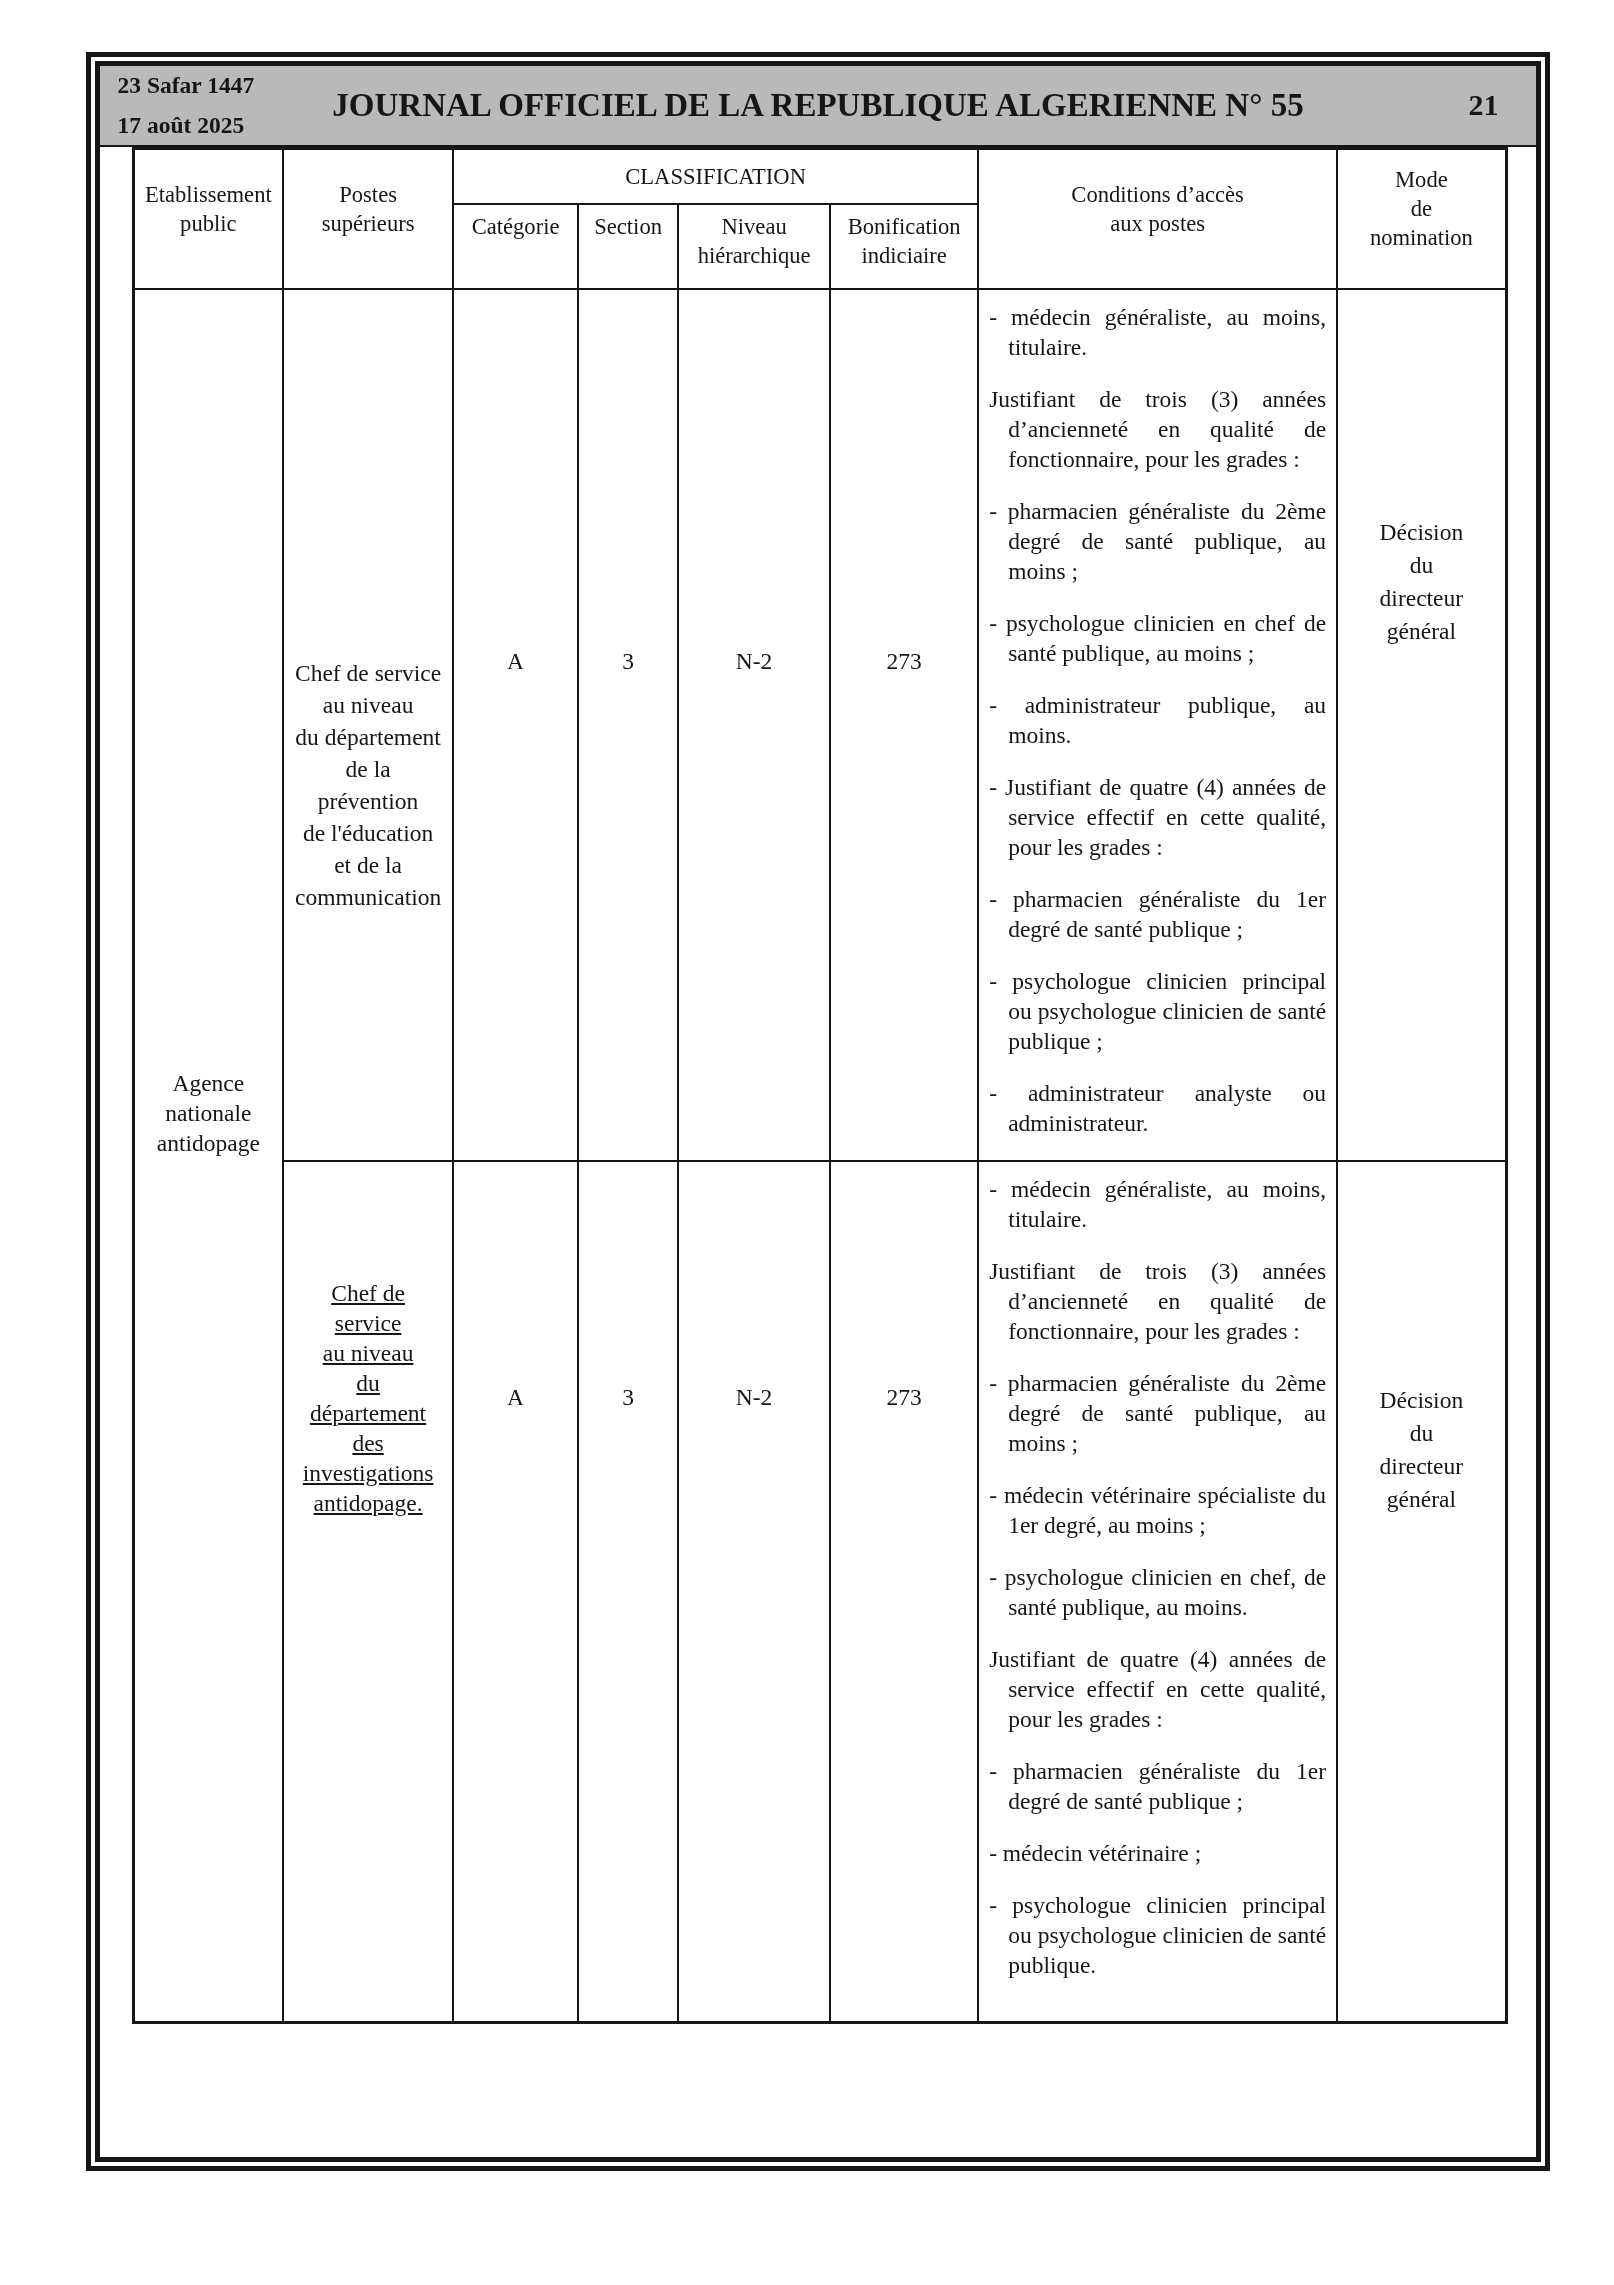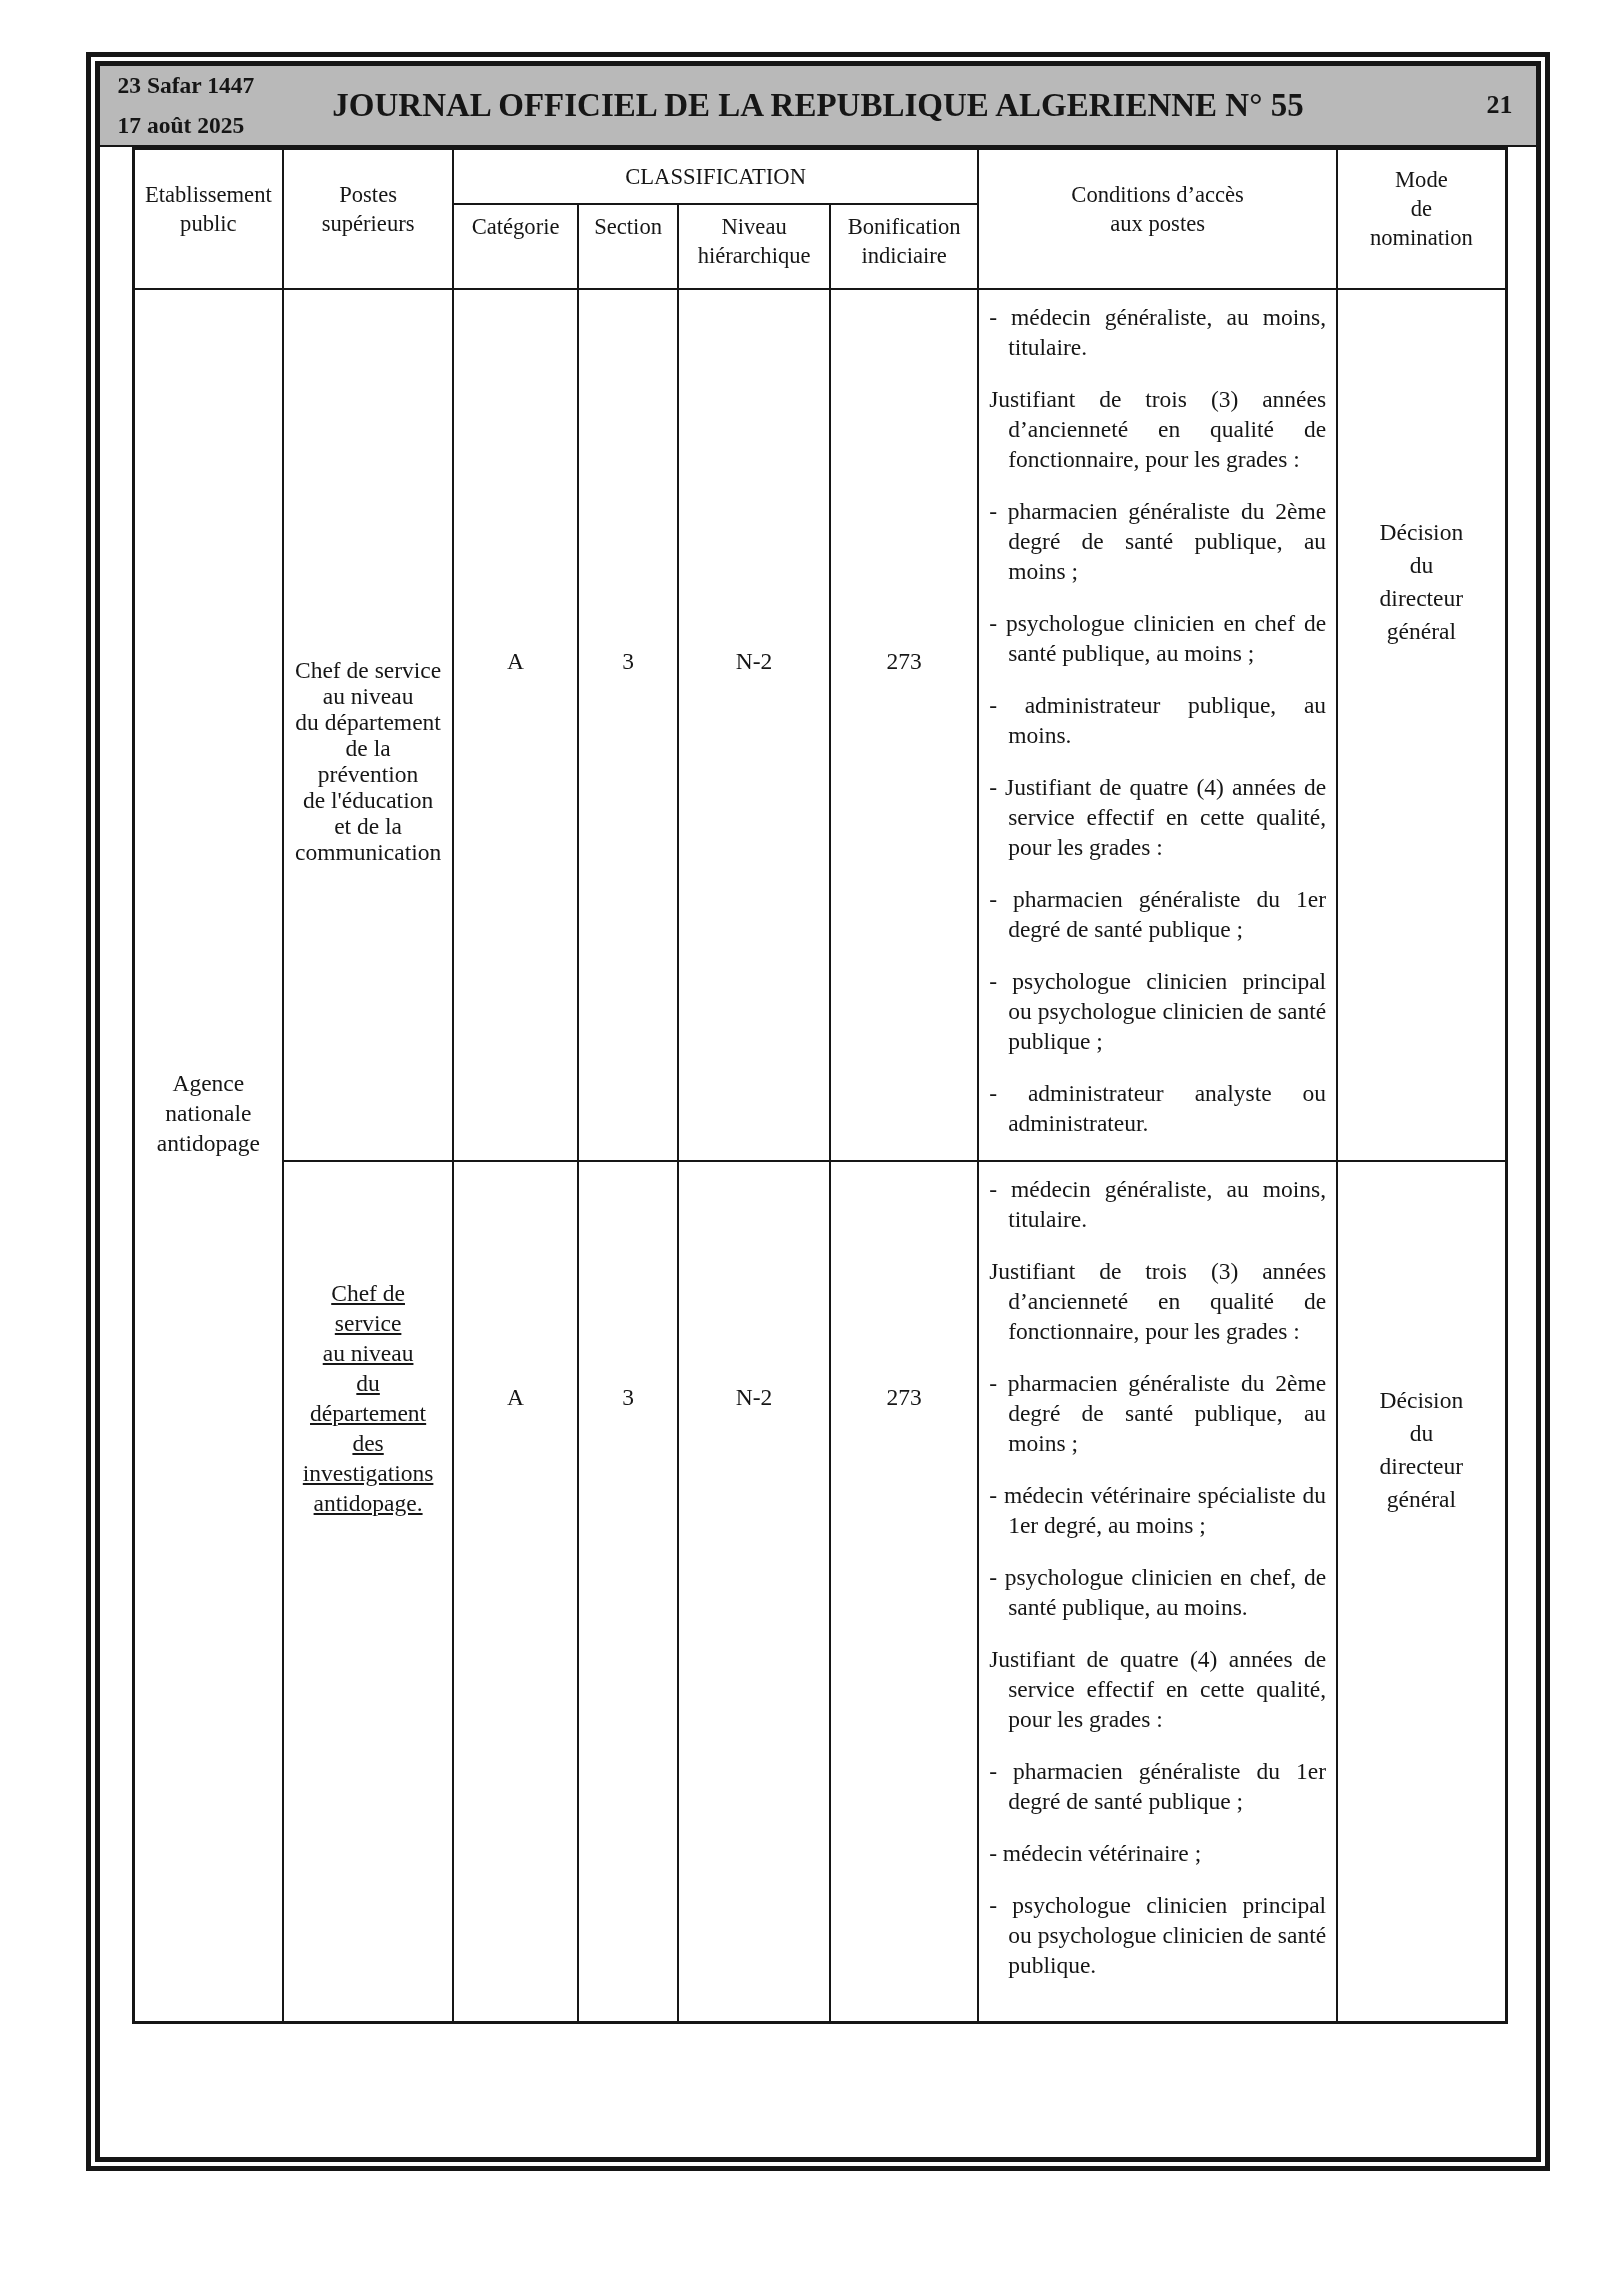--- a/index.html
+++ b/index.html
@@ -25,21 +25,21 @@
   }
   .band-dates {
     padding-left: 18px; font-weight: bold;
     font-size: 23.5px; line-height: 40px; white-space: pre-line;
   }
   .band-title {
     position: absolute; left: 50%; transform: translateX(-50%);
     font-weight: bold; font-size: 33px; white-space: nowrap;
   }
   .band-page {
-    margin-left: auto; padding-right: 24px; font-weight: bold; font-size: 26px;
+    margin-left: auto; padding-right: 38px; font-weight: bold; font-size: 30px;
   }
   .tbl-title {
     width: 1374px; margin: 43px 0 41px 32px;
     text-align: center; font-size: 24.4px;
   }
   table.main {
     margin-left: 32px; width: 1374px;
     border-collapse: collapse; table-layout: fixed;
     border: 3.6px solid #161616;
   }
@@ -55,21 +55,21 @@
   td { font-size: 23.5px; line-height: 30px; vertical-align: top; }
   .center { text-align: center; }
   .mode-cell { line-height: 33px; }
   .cond {
     text-align: justify; padding: 11.8px 10px 0 10px;
   }
   .cond p {
     padding-left: 19px; text-indent: -19px; margin-bottom: 22px;
   }
   .pt-agence  { padding-top: 778px; margin-left: 18px; }
-  .pt-r1-poste { padding-top: 367px; line-height: 26px; border-radius: 6px; }
+  .pt-r1-poste { padding-top: 367px; line-height: 32px; border-radius: 6px; }
   .pt-r1-val  { padding-top: 356px; }
   .pt-r1-mode { padding-top: 226px; }
   .pt-r2-poste { padding-top: 116px; text-decoration: underline; }
   .pt-r2-val  { padding-top: 220px; }
   .pt-r2-mode { padding-top: 222px; }
   tr.hrow1 { height: 56px; }
   tr.hrow2 { height: 85px; }
   tr.brow1 { height: 855px; }
   tr.brow2 { height: 862px; }
 </style>

